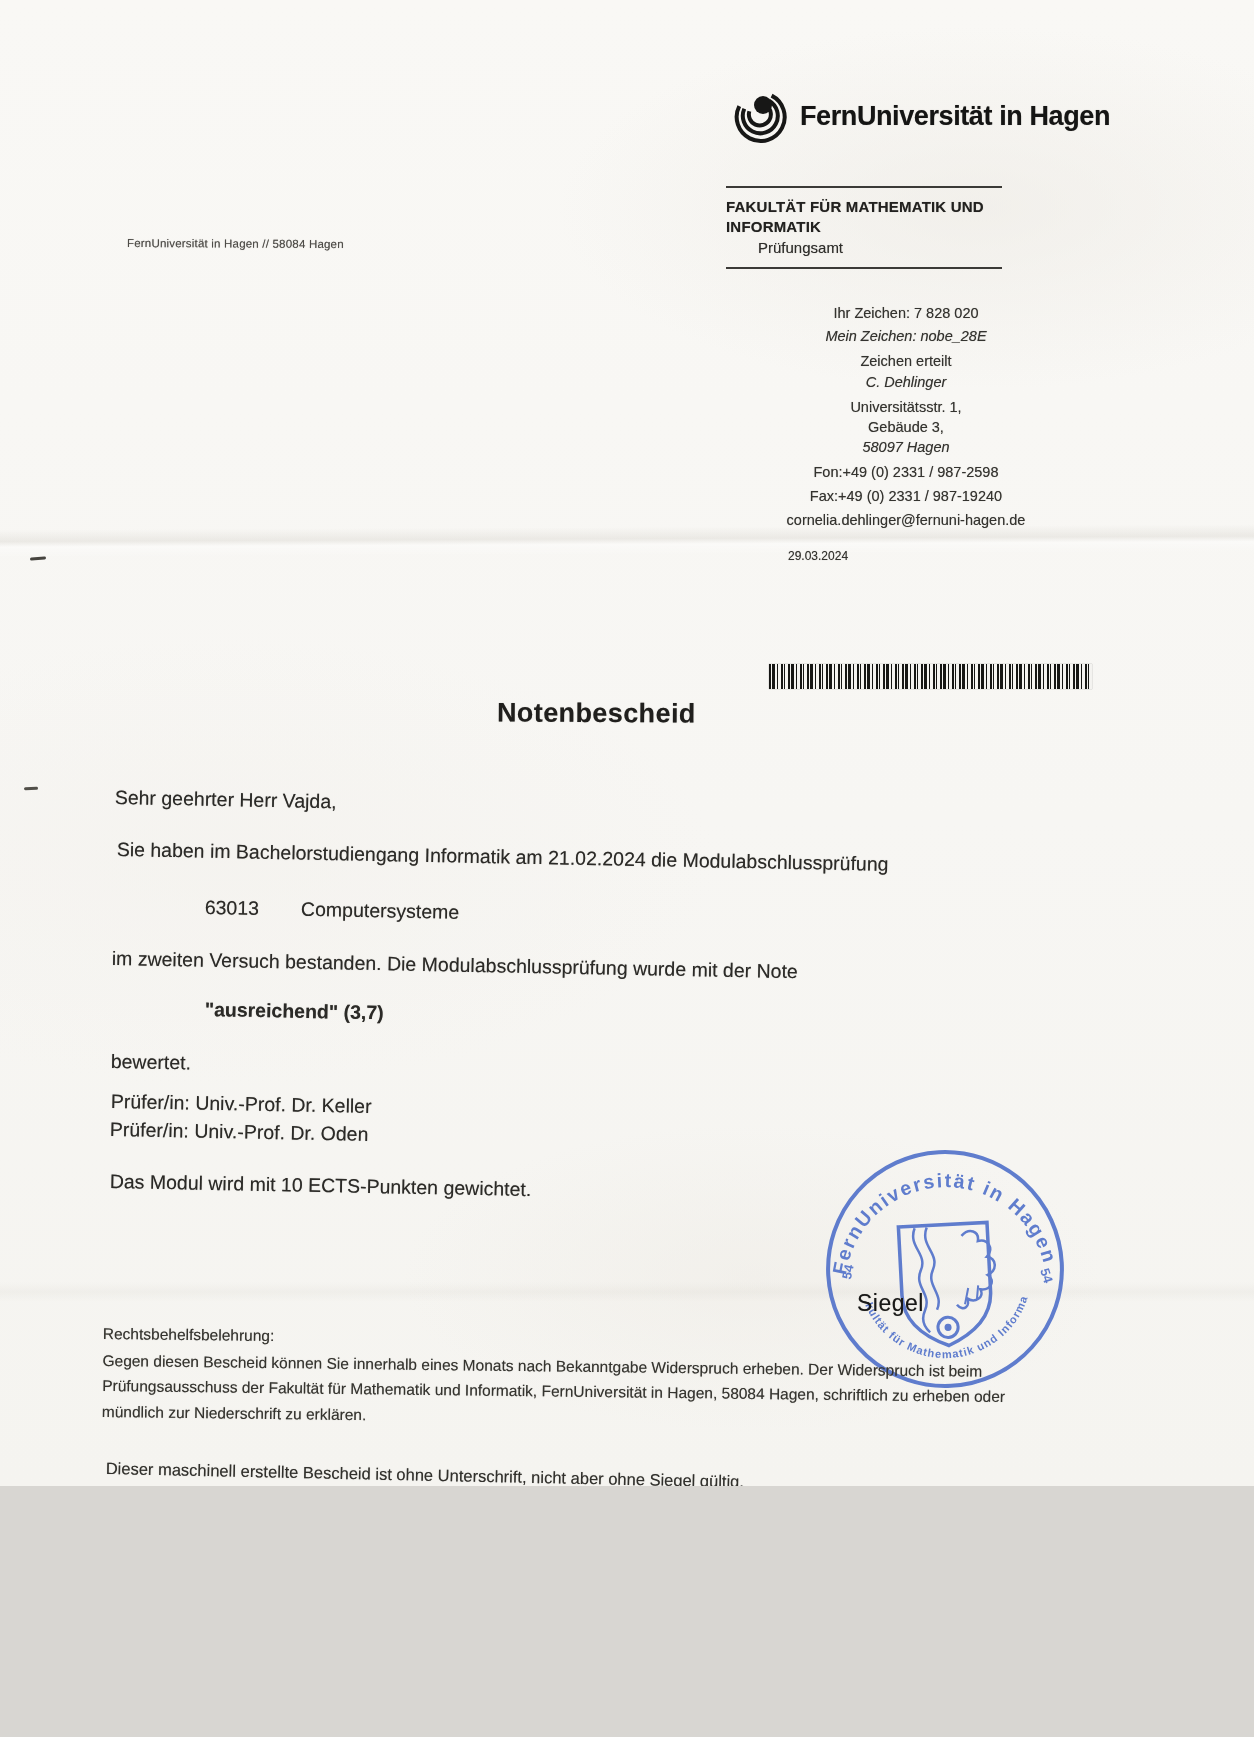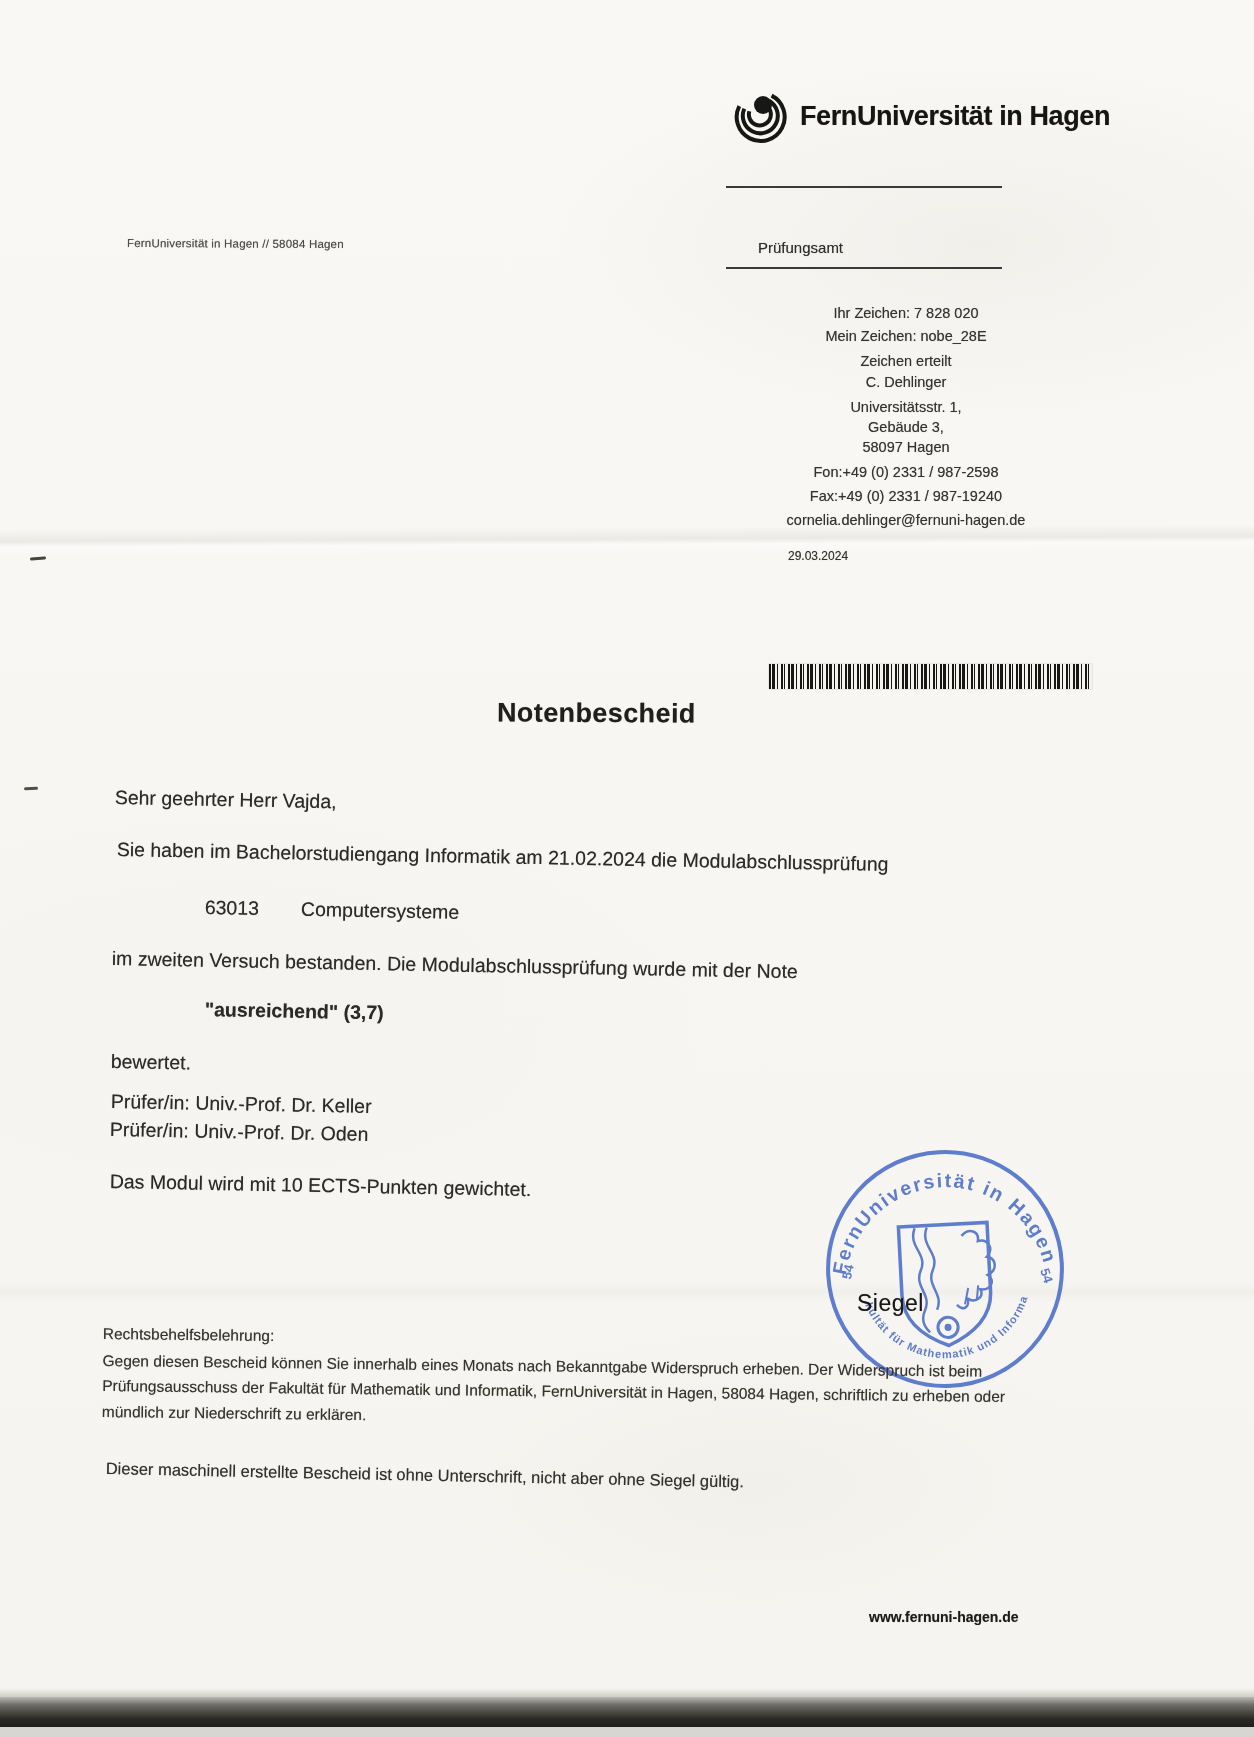--- a/index.html
+++ b/index.html
@@ -1,18 +1,18 @@
 <!DOCTYPE html>
 <html><head>
 <meta charset="utf-8">
 <title>Notenbescheid</title>
 <style>
   html,body{margin:0;padding:0;background:#d8d6d2;}
   .page{
-    position:relative;width:1254px;height:1727px;margin:0 auto;overflow:hidden;
+    position:relative;width:1254px;height:1486px;margin:0 auto;overflow:hidden;
     font-family:"Liberation Sans", sans-serif;color:#2b2a28;
     background:
       radial-gradient(600px 260px at 78% 14%, rgba(236,233,227,.55), transparent 70%),
       radial-gradient(700px 320px at 18% 58%, rgba(244,242,238,.7), transparent 70%),
       radial-gradient(500px 220px at 60% 86%, rgba(238,235,229,.5), transparent 70%),
       linear-gradient(180deg,#f9f8f5 0%,#f7f6f3 55%,#f5f4f0 100%);
   }
   .abs{position:absolute;}
   .scan-text{text-shadow:0 0 .7px rgba(60,58,52,.55);}
 
@@ -25,21 +25,21 @@
   .faculty{left:726px;top:197px;font-size:15px;font-weight:bold;color:#22211f;line-height:20px;letter-spacing:.2px;}
   .dept{left:726px;top:239px;font-size:15px;color:#2e2d2a;margin-left:32px;}
 
   
   .sender-line{left:127px;top:237px;font-size:11.5px;color:#4d4b47;letter-spacing:.2px;transform:rotate(.3deg);transform-origin:0 0;}
   .recipient{left:127px;top:281px;font-size:20px;line-height:27.5px;color:#2c2b28;transform:rotate(.2deg);transform-origin:0 0;}
 
   
   .meta{left:726px;top:303px;font-size:14.5px;color:#34332f;width:360px;}
   .meta div{line-height:20px;text-align:center;}
-  .mb3{margin-bottom:3px;} .mb5{margin-bottom:5px;} .mb1{margin-bottom:1px;} .mb0{margin-bottom:0;} .mb4{margin-bottom:4px;}
+  .mb3{margin-bottom:3px;} .mb5{margin-bottom:5px;font-style:italic;} .mb1{margin-bottom:1px;} .mb0{margin-bottom:0;} .mb4{margin-bottom:4px;}
   .letter-date{left:788px;top:549px;font-size:12px;color:#33322e;}
 
   
   .barcode{
     left:769px;top:664px;width:323px;height:25px;
     background:repeating-linear-gradient(90deg,
       #161614 0 2px, #f4f3f0 2px 3px,
       #161614 3px 6px, #f4f3f0 6px 8px,
       #161614 8px 9px, #f4f3f0 9px 12px,
       #161614 12px 14px, #f4f3f0 14px 15px,
@@ -101,20 +101,24 @@
         <path d="M 20,16 A 24,24 0 1 0 54,16" stroke-width="4"></path>
         <path d="M 24,20 A 17.5,17.5 0 1 0 50,20" stroke-width="4"></path>
         <path d="M 28,24 A 11,11 0 1 0 46,24" stroke-width="4"></path>
       </g>
       <circle cx="39" cy="21" r="9" fill="#171716"></circle>
     </svg>
   </div>
   <div class="abs logo-text scan-text">FernUniversität in Hagen</div>
 
   <div class="abs rule rule-top"></div>
+  <div class="abs faculty scan-text">
+    <div>FAKULTÄT FÜR MATHEMATIK UND</div>
+    <div>INFORMATIK</div>
+  </div>
   <div class="abs dept scan-text">Prüfungsamt</div>
   <div class="abs rule rule-bottom"></div>
 
   <div class="abs sender-line scan-text">FernUniversität in Hagen // 58084 Hagen</div>
 
   <div class="abs meta scan-text">
     <div class="mb3">Ihr Zeichen: 7 828 020</div>
     <div class="mb5">Mein Zeichen:  nobe_28E</div>
     <div class="mb1">Zeichen erteilt</div>
     <div class="mb5">C. Dehlinger</div>

